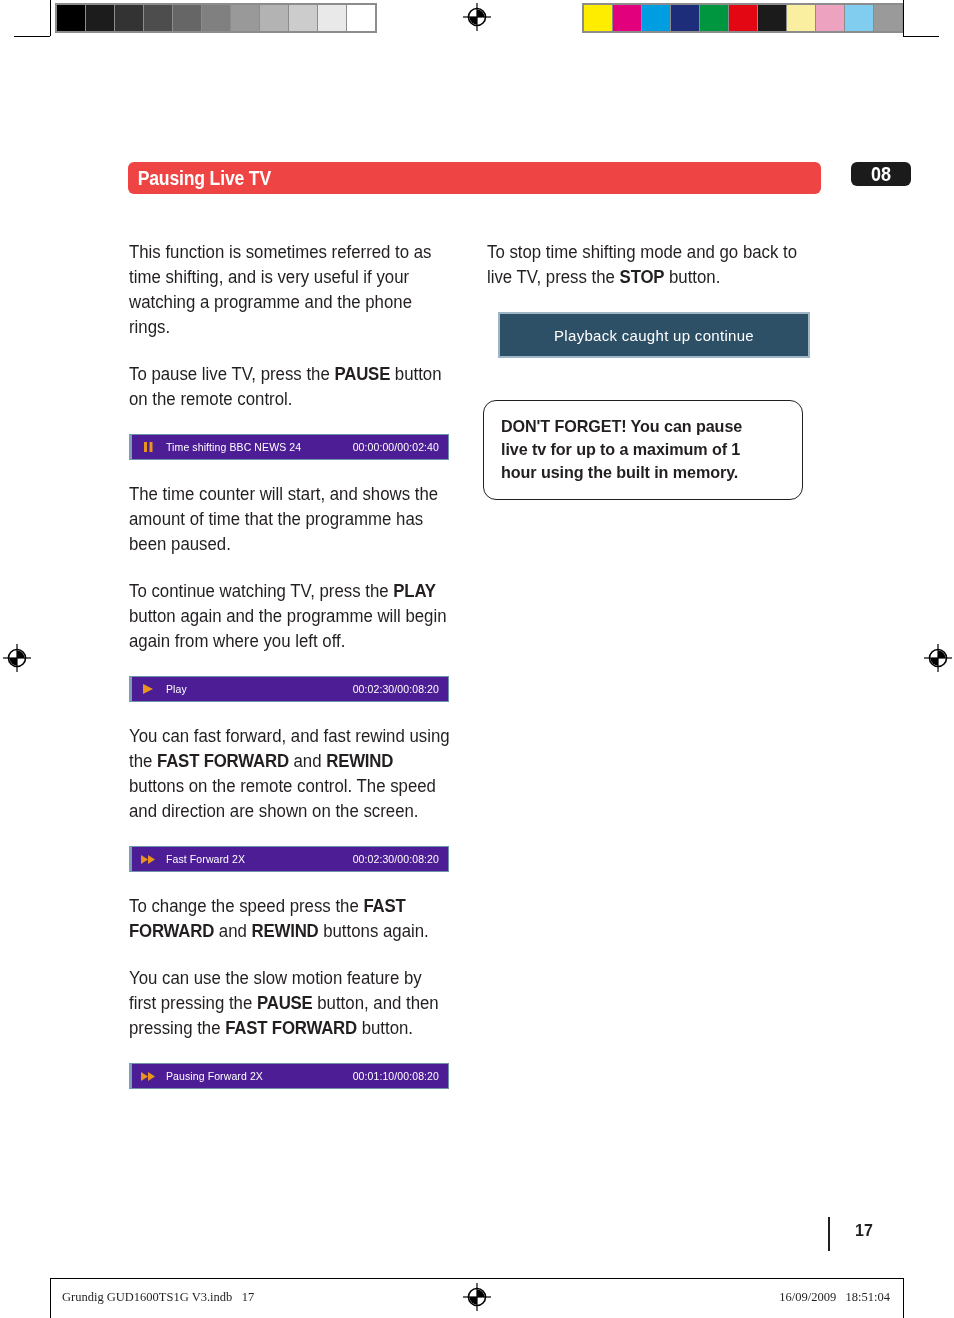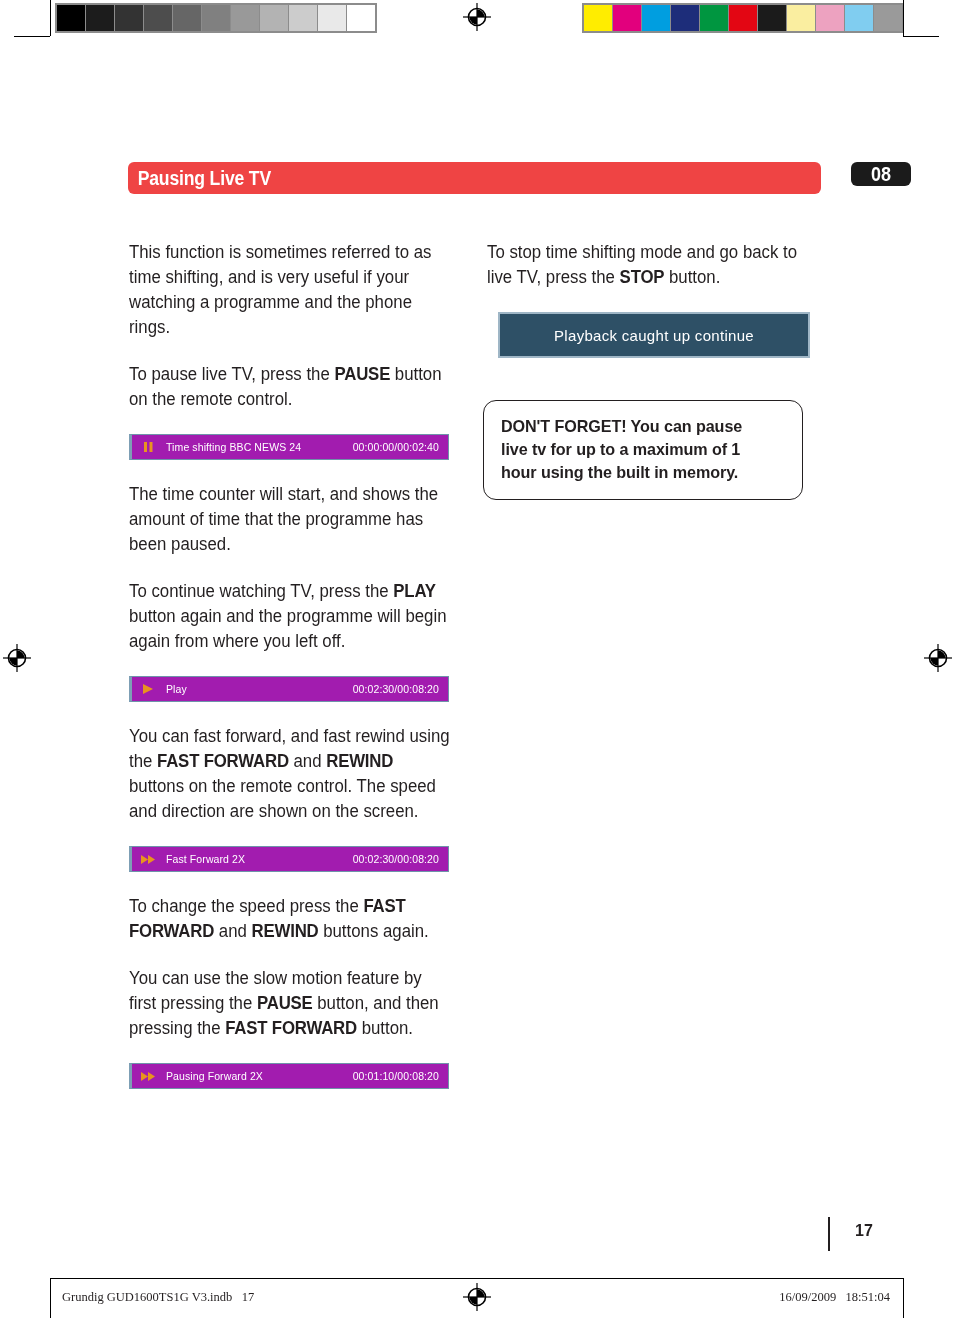--- a/index.html
+++ b/index.html
@@ -129,21 +129,21 @@
   p.body-text b {
     font-weight: bold;
     letter-spacing: -0.2px;
   }
 
   
   .osd-bar {
     position: relative;
     width: 320px;
     height: 26px;
-    background: #a21caf;
+    background: #4c1d95;
     border-left: 3px solid #7d9fb5;
     border-top: 1px solid #6f93aa;
     border-right: 1px solid #6f93aa;
     border-bottom: 1px solid #6f93aa;
     box-sizing: border-box;
     display: flex;
     align-items: center;
     margin: 0 0 22px 0;
   }
   .osd-icon {

